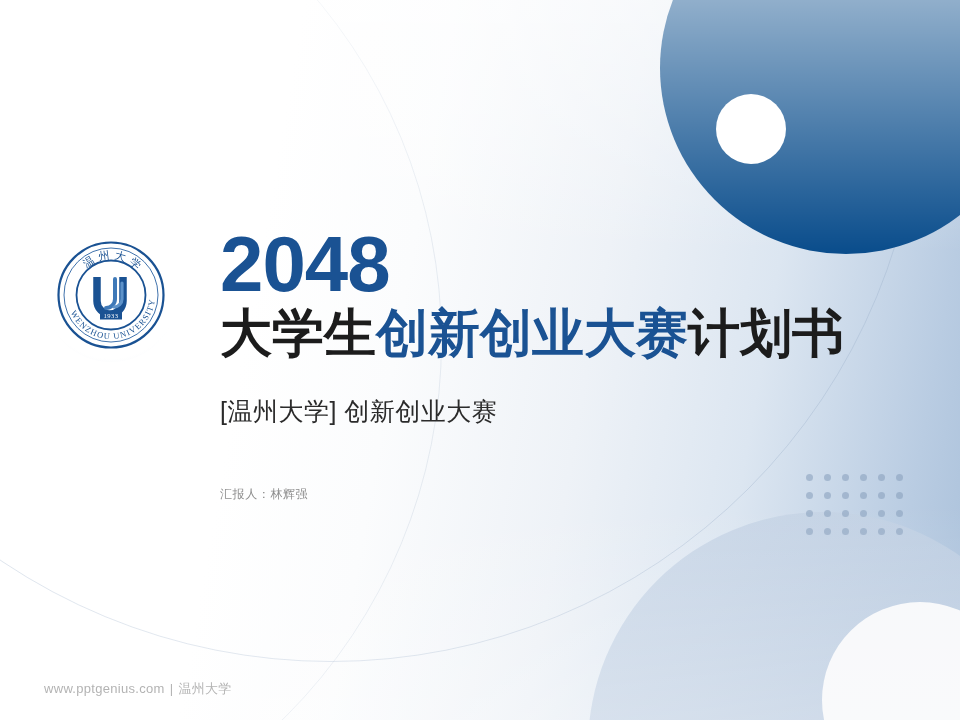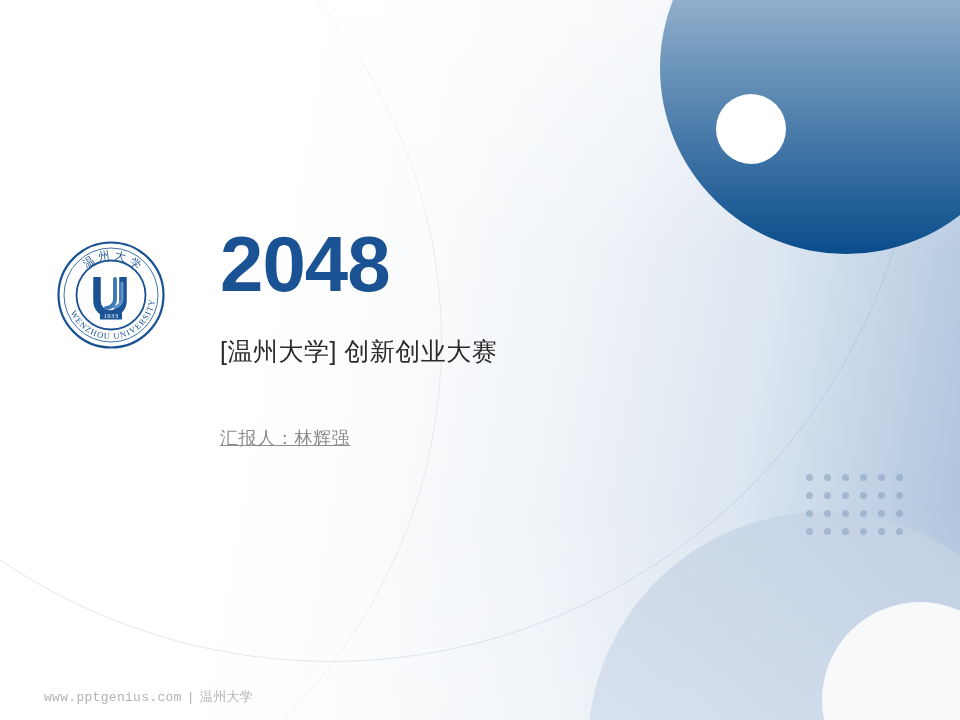--- a/index.html
+++ b/index.html
@@ -170,35 +170,33 @@
     font-size: 25px;
     color: #2b2b2b;
     letter-spacing: 0.5px;
   }
 
   .meta {
     margin-top: 58px;
   }
   .meta p {
     margin: 0 0 8px 0;
-    font-size: 18px;
+    font-size: 12px;
     color: #8d8d8d;
     letter-spacing: 0.6px;
-    text-decoration: underline;
   }
 
   
   .footer {
     position: absolute;
     left: 44px;
-    bottom: 14px;
+    bottom: 22px;
     font-size: 13px;
     color: #b3b3b3;
     letter-spacing: 0.3px;
-    font-family: Liberation Mono, monospace;
   }
   .footer .sep { margin: 0 5px; }
 </style>
 </head>
 <body>
 
 <div id="slide">
 
   <div class="arc-line"></div>
   <div class="arc-line-2"></div>
@@ -258,20 +256,23 @@
       <path d="M 60 40 L 60 60 A 9 9 0 0 1 51 69" fill="none" stroke="#3f79b8" stroke-width="4" stroke-linecap="round"></path>
       <path d="M 67 44 L 67 60 A 8 8 0 0 1 59 68" fill="none" stroke="#5d92c9" stroke-width="3.2" stroke-linecap="round"></path>
 
       <rect x="45" y="72" width="22" height="8.5" fill="#1a5293"></rect>
       <text x="56" y="79" font-size="6.6" fill="#ffffff" text-anchor="middle" font-family="'Liberation Serif',serif" letter-spacing="0.4">1933</text>
     </svg>
   </div>
 
   <div class="text-block">
     <div class="year">2048</div>
+    <div class="headline">
+      <span class="dark">大学生</span><span class="blue">创新创业大赛</span><span class="dark">计划书</span>
+    </div>
     <p class="subtitle">[温州大学] 创新创业大赛</p>
 
     <div class="meta">
       <p>汇报人：林辉强</p>
     </div>
   </div>
 
   <div class="footer">
     <span>www.pptgenius.com</span><span class="sep">|</span><span>温州大学</span>
   </div>

